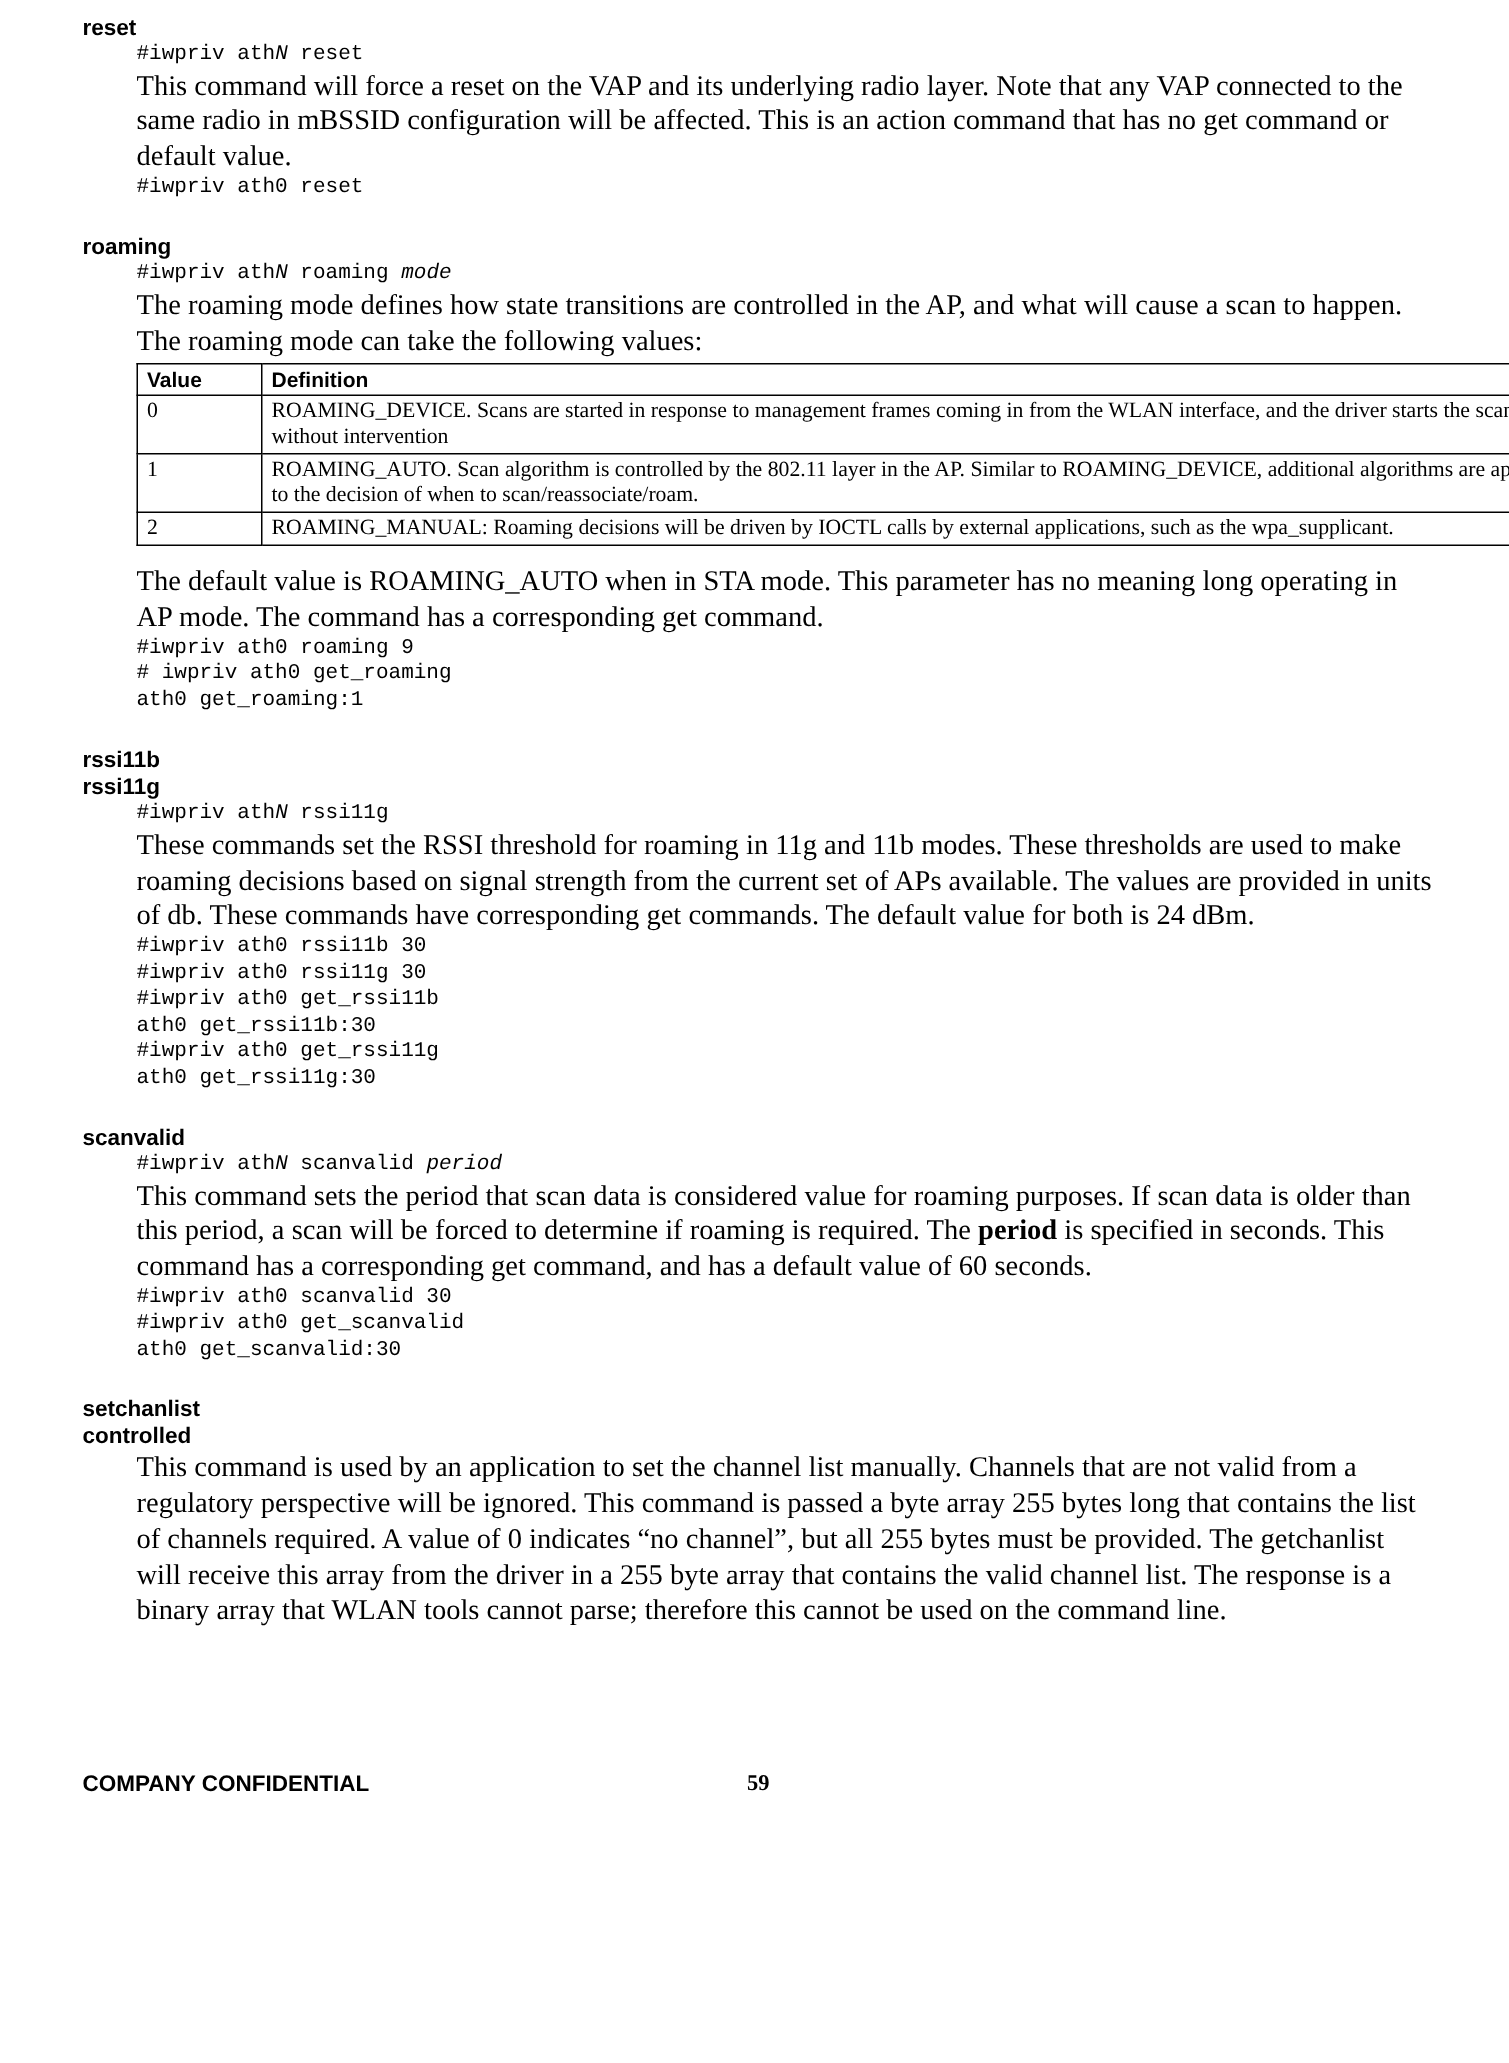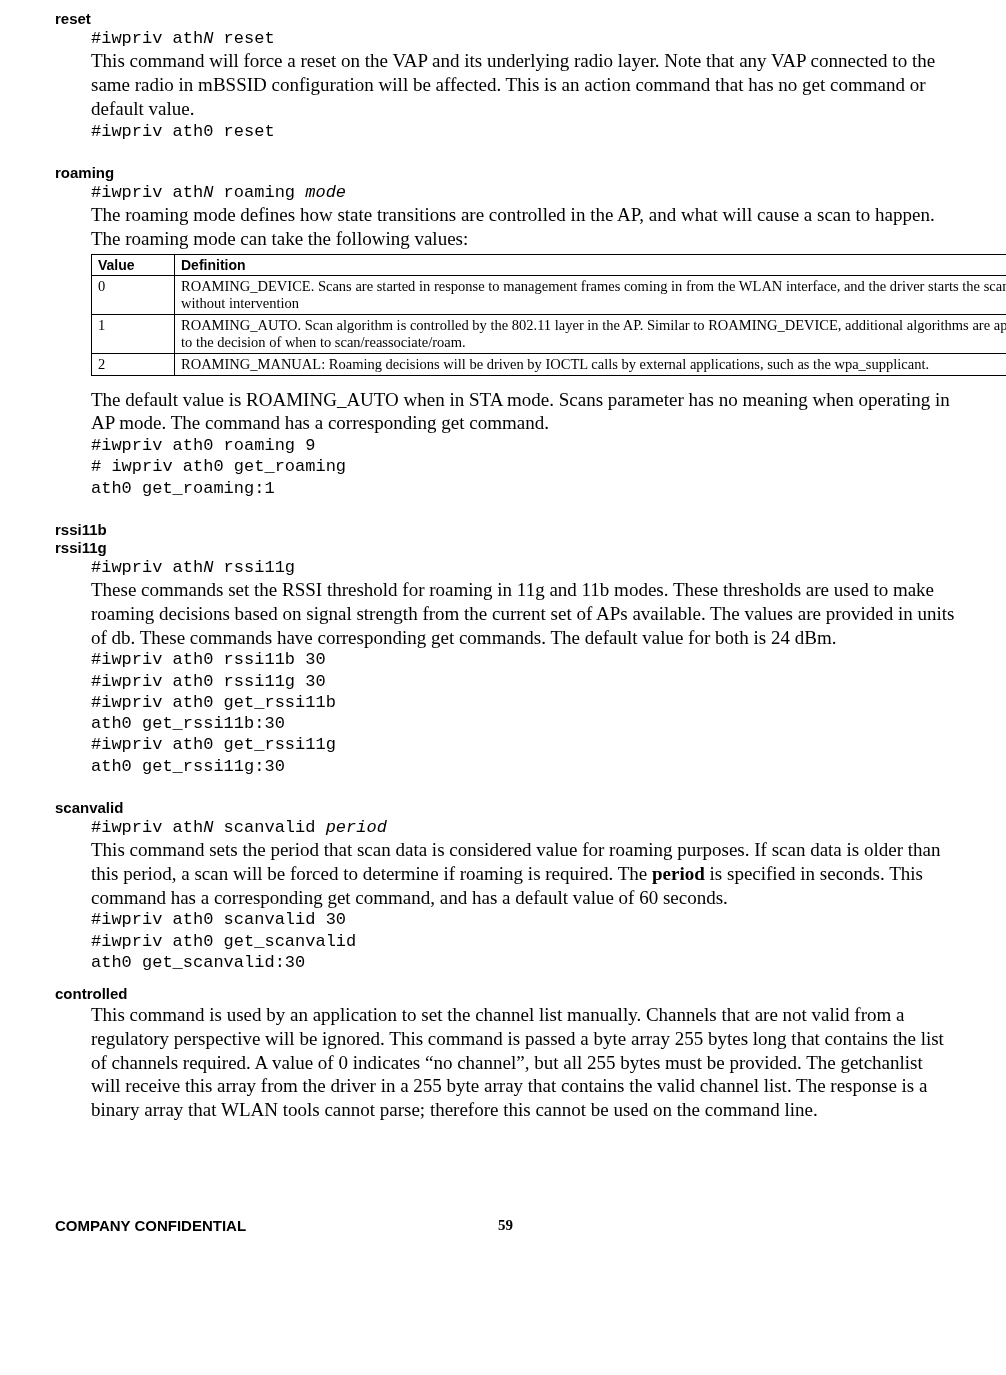--- a/index.html
+++ b/index.html
@@ -20,21 +20,21 @@
     font-weight: bold;
     font-size: 15px;
     margin-top: 10px;
     margin-bottom: 1px;
   }
   .indent {
     margin-left: 36px;
   }
   .mono {
     font-family: "Courier New", Courier, monospace;
-    font-size: 17px;
+    font-size: 14px;
     white-space: pre-wrap;
     line-height: 1.25;
   }
   .mono .ital { font-style: italic; }
   .body {
     font-family: "Times New Roman", Times, serif;
     font-size: 19px;
     line-height: 1.25;
   }
   table.defs {
@@ -106,21 +106,21 @@
         <td>ROAMING_AUTO. Scan algorithm is controlled by the 802.11 layer in the AP. Similar to ROAMING_DEVICE, additional algorithms are applied to the decision of when to scan/reassociate/roam.</td>
       </tr>
       <tr>
         <td class="val">2</td>
         <td>ROAMING_MANUAL: Roaming decisions will be driven by IOCTL calls by external applications, such as the wpa_supplicant.</td>
       </tr>
     </tbody>
       </table>
 
     <div class="gap2"></div>
-    <div class="body">The default value is ROAMING_AUTO when in STA mode. Scans parameter has no meaning when operating in AP mode. The command has a corresponding get command.</div>
+    <div class="body">The default value is ROAMING_AUTO when in STA mode. This parameter has no meaning long operating in AP mode. The command has a corresponding get command.</div>
     <div class="mono">#iwpriv ath0 roaming 9
 # iwpriv ath0 get_roaming
 ath0 get_roaming:1</div>
   </div>
 
   <div class="gap"></div>
 
   <div class="cmdhead">rssi11b</div>
   <div class="cmdhead" style="margin-top:0">rssi11g</div>
   <div class="indent">
@@ -140,20 +140,21 @@
   <div class="indent">
     <div class="mono"><span>#iwpriv ath</span><span class="ital">N</span><span> scanvalid </span><span class="ital">period</span></div>
     <div class="body"><span>This command sets the period that scan data is considered value for roaming purposes. If scan data is older than this period, a scan will be forced to determine if roaming is required. The </span><strong class="tb">period</strong><span> is specified in seconds. This command has a corresponding get command, and has a default value of 60 seconds.</span></div>
     <div class="mono">#iwpriv ath0 scanvalid 30
 #iwpriv ath0 get_scanvalid
 ath0 get_scanvalid:30</div>
   </div>
 
   <div class="gap"></div>
 
+  <div class="cmdhead">setchanlist</div>
   <div class="cmdhead" style="margin-top:0">controlled</div>
   <div class="indent">
     <div class="body">This command is used by an application to set the channel list manually. Channels that are not valid from a regulatory perspective will be ignored. This command is passed a byte array 255 bytes long that contains the list of channels required. A value of 0 indicates “no channel”, but all 255 bytes must be provided. The getchanlist will receive this array from the driver in a 255 byte array that contains the valid channel list. The response is a binary array that WLAN tools cannot parse; therefore this cannot be used on the command line.</div>
   </div>
 
   <div class="footer">
     <span>COMPANY CONFIDENTIAL</span>
     <span class="pn">59</span>
   </div>
 

